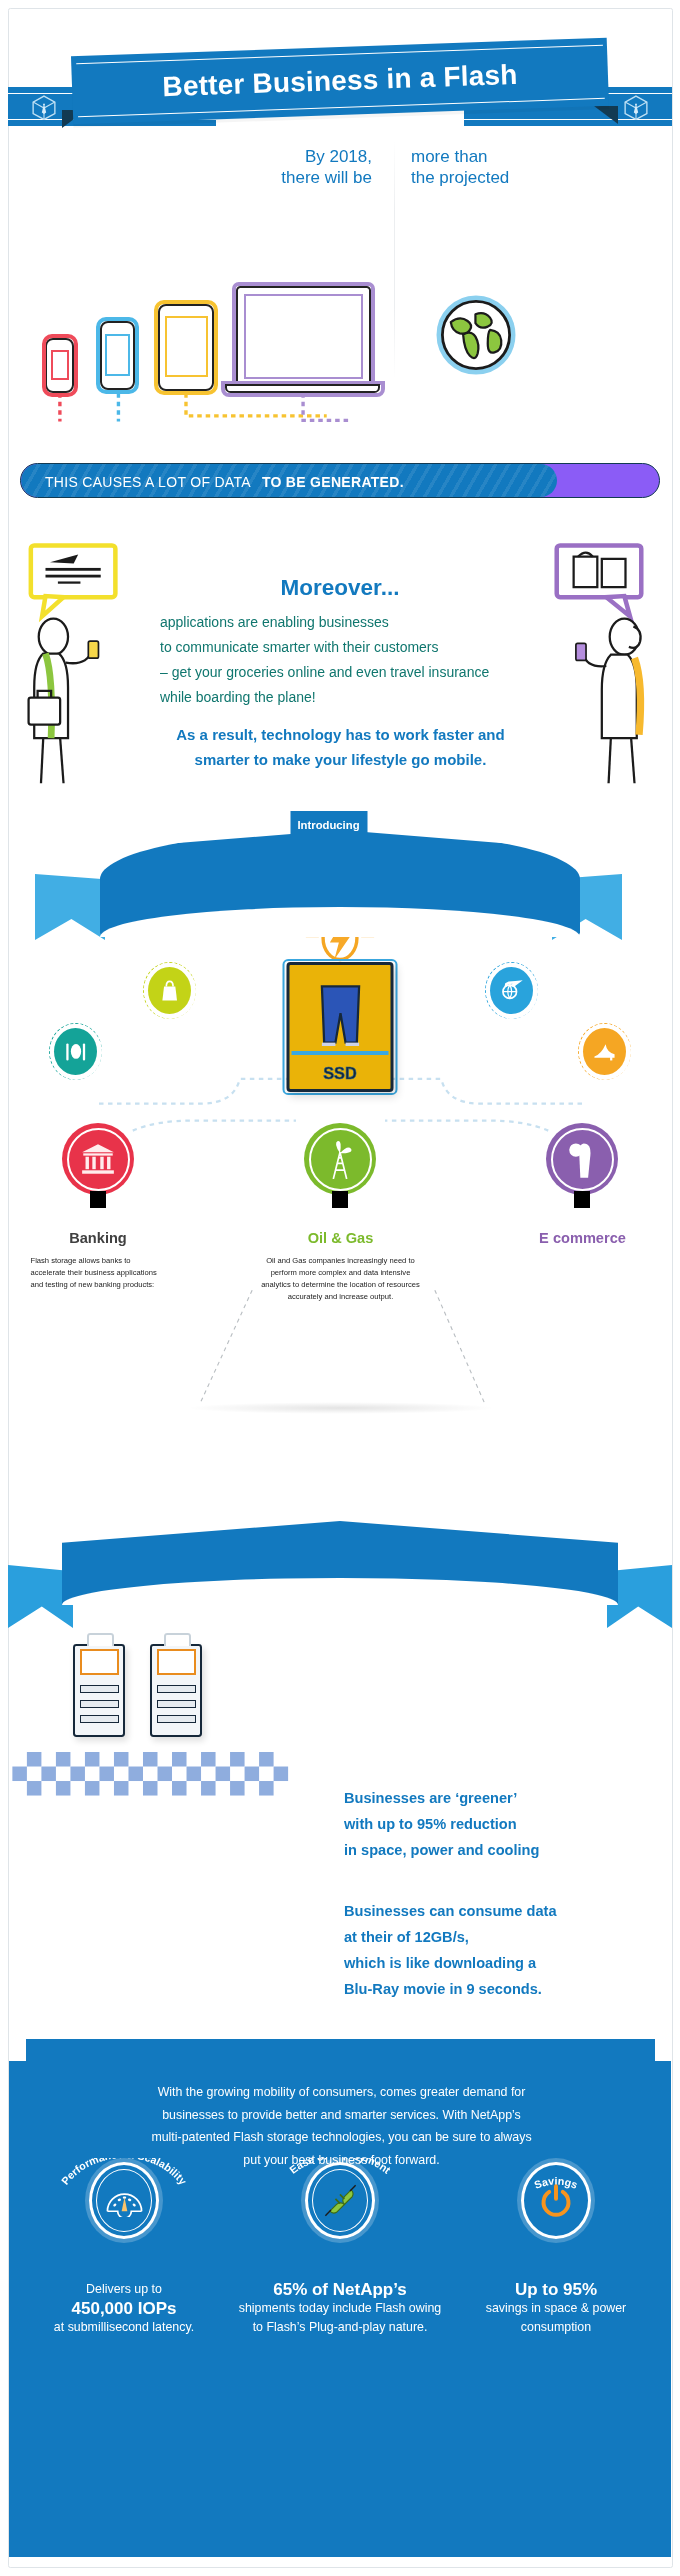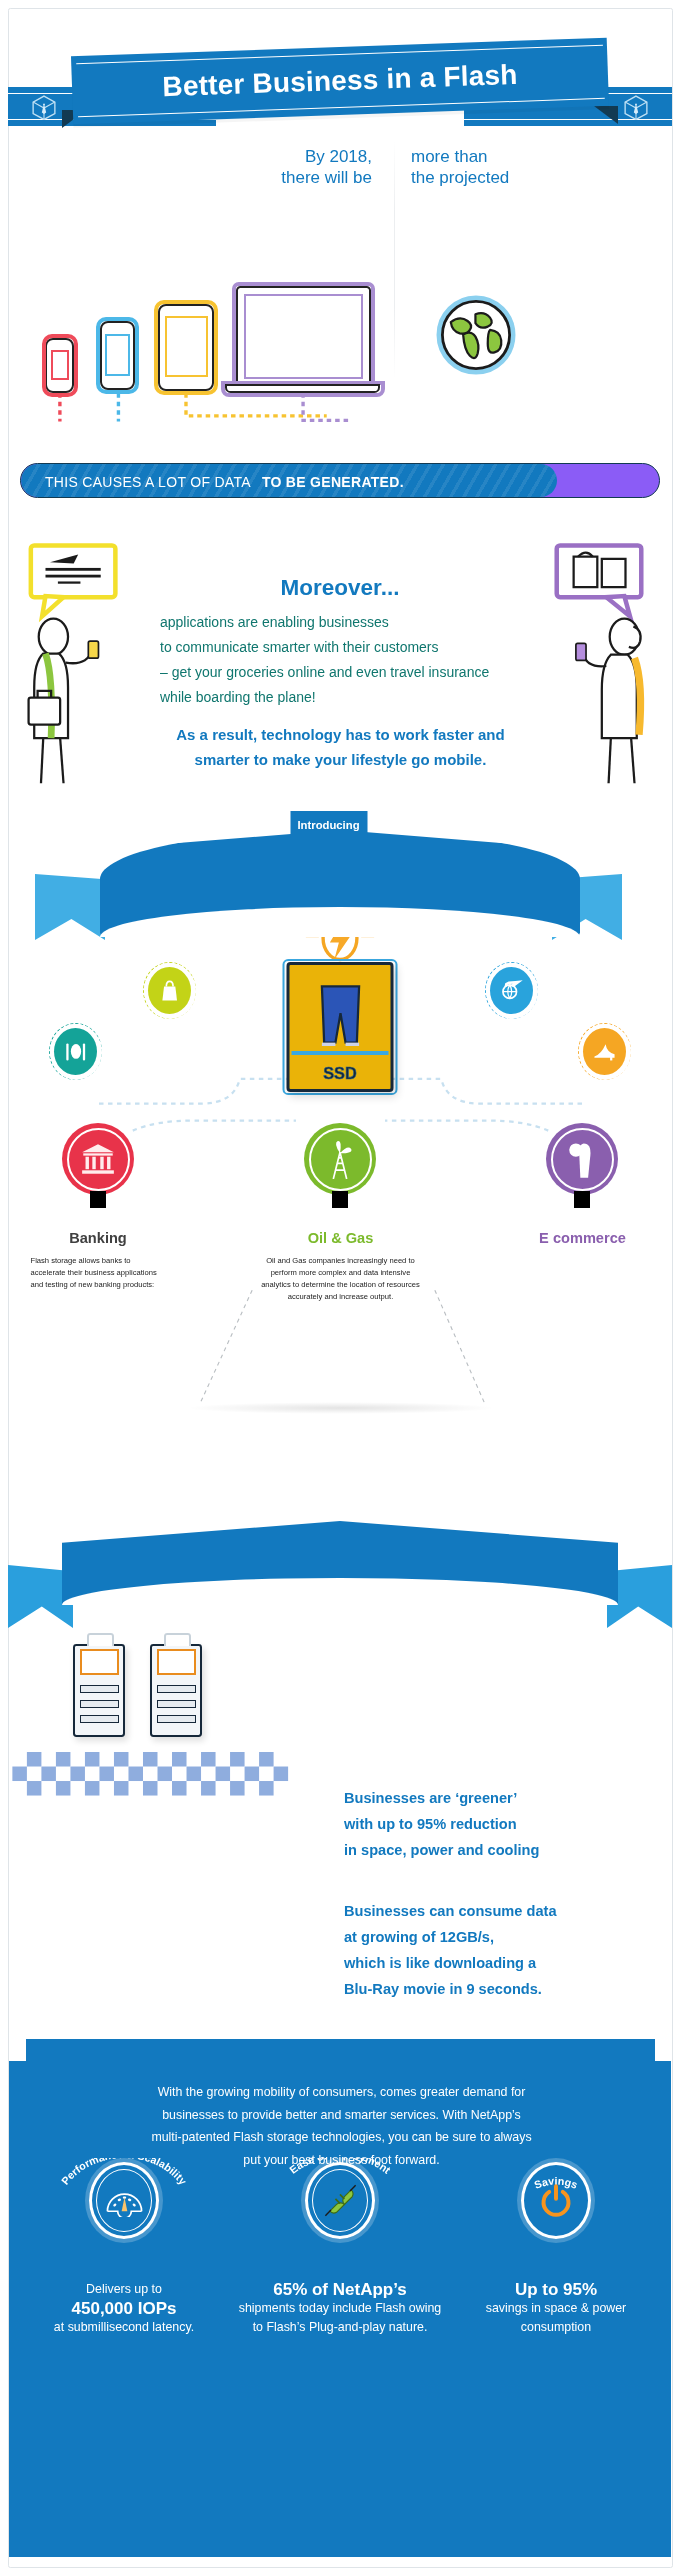--- a/index.html
+++ b/index.html
@@ -791,21 +791,21 @@
       </g>
     </svg>
 
     <div class="benefit-text bt2">
       <div>Businesses are ‘greener’</div>
       <div>with up to 95% reduction</div>
       <div>in space, power and cooling</div>
     </div>
     <div class="benefit-text bt3">
       <div>Businesses can consume data</div>
-      <div>at  growing of 12GB/s,</div>
+      <div>at  their of 12GB/s,</div>
       <div>which is like downloading a</div>
       <div>Blu-Ray movie  in 9 seconds.</div>
     </div>
   </div>
 
   <div class="footer">
     <div class="footer-card"></div>
     <div class="footer-intro">
       <div>With the growing mobility of consumers, comes greater demand for</div>
       <div>businesses to provide better and smarter services. With NetApp’s</div>

